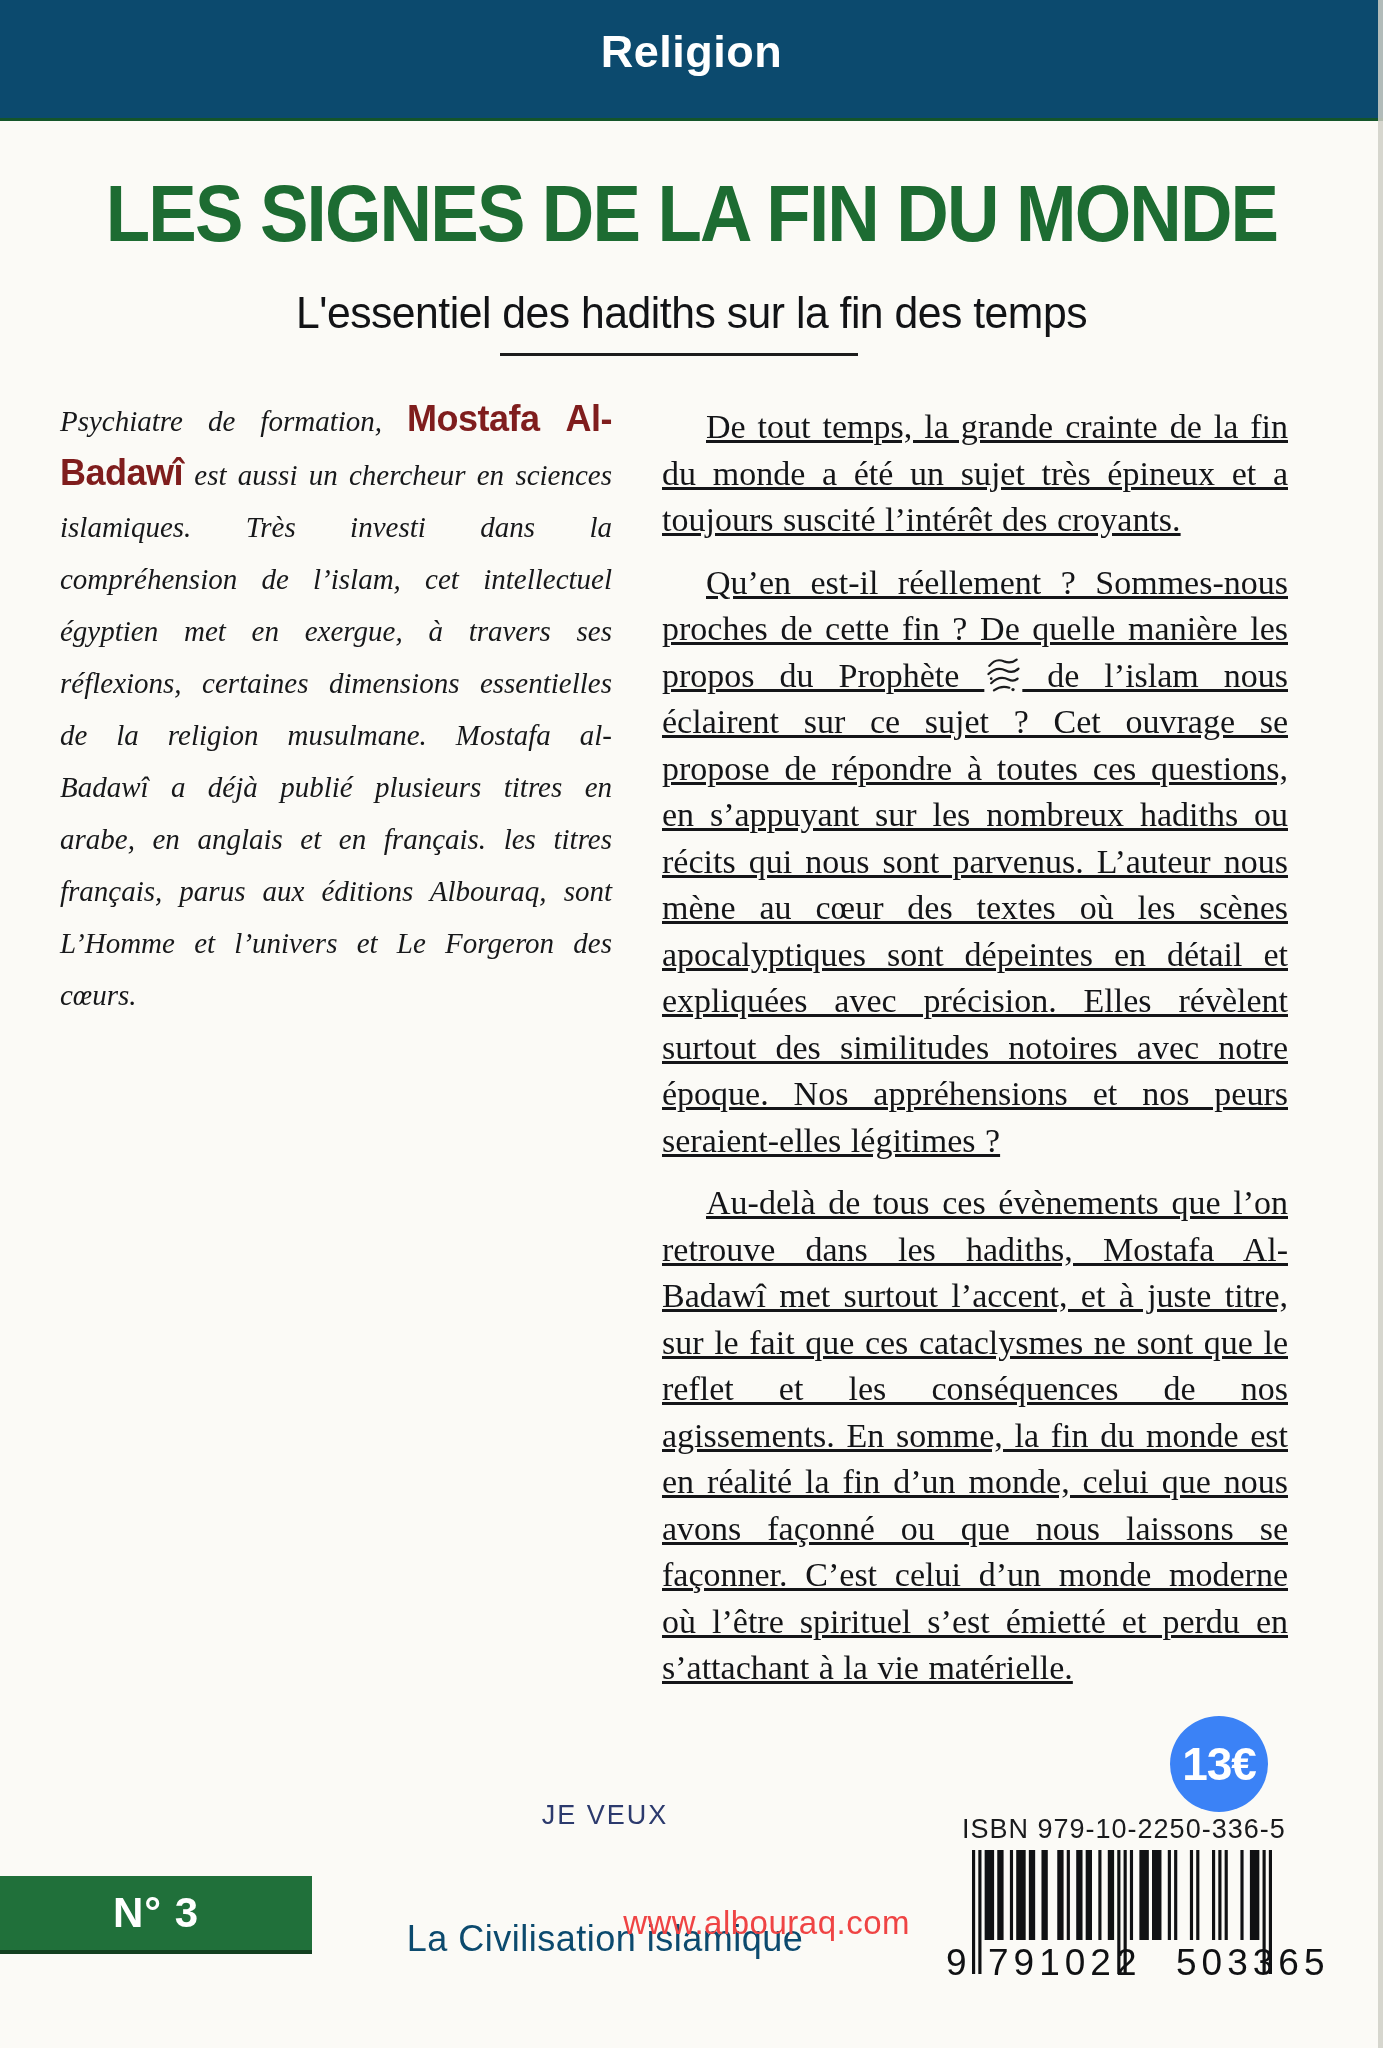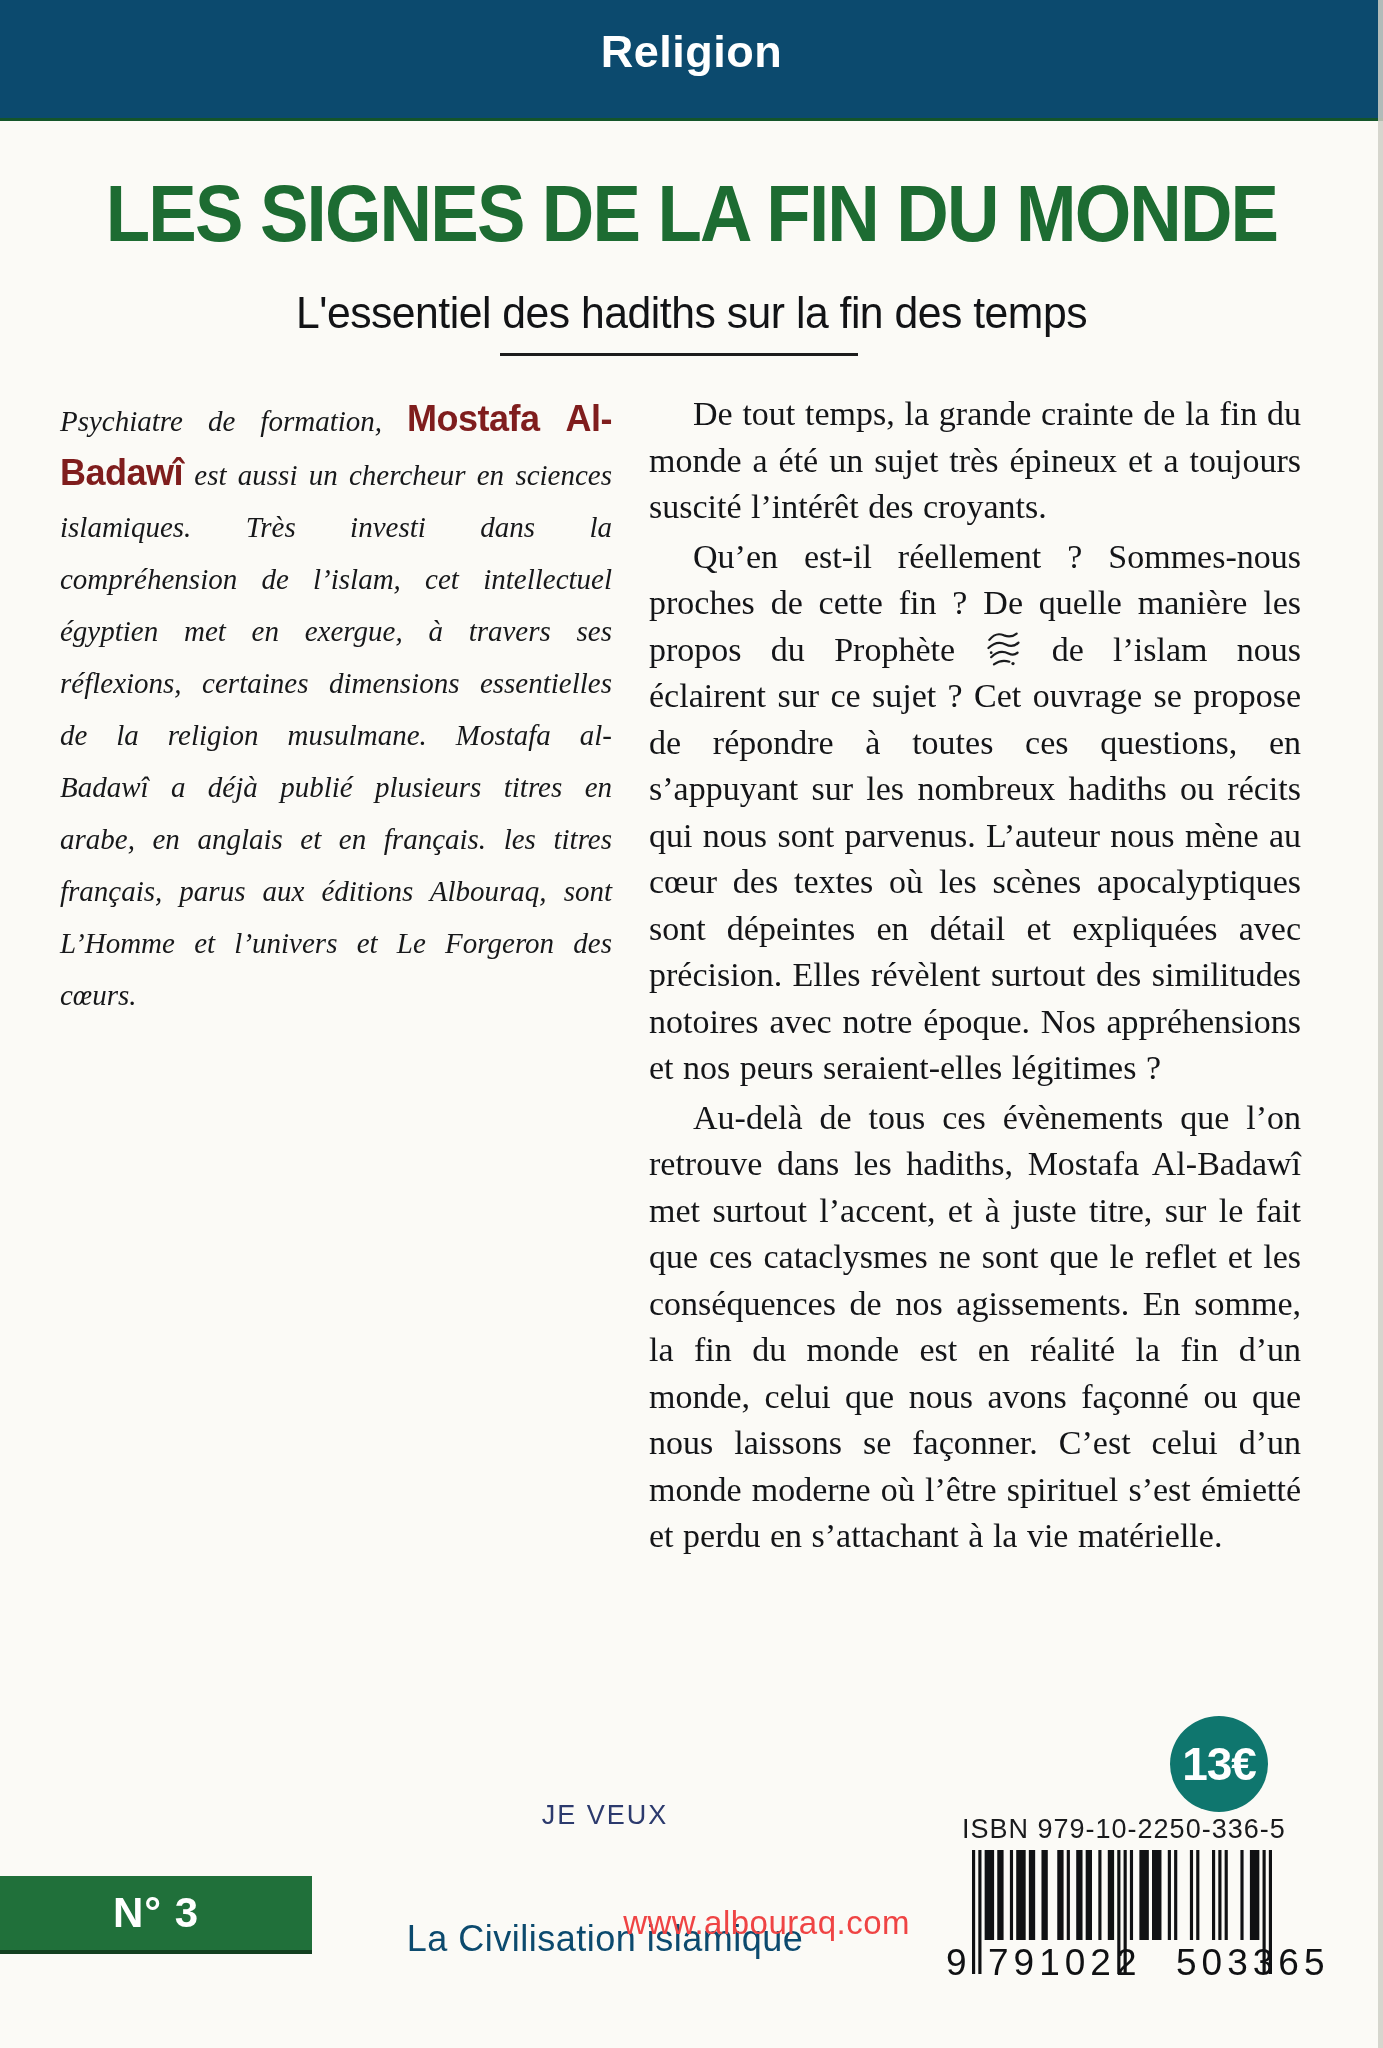--- a/index.html
+++ b/index.html
@@ -48,28 +48,28 @@
     font-family:"Liberation Sans",sans-serif;font-style:normal;
     font-weight:700;font-size:36px;letter-spacing:-.5px;color:#7f1d1d;
   }
   
   .synopsis{
     position:absolute;top:388px;left:646px;width:658px;
     font-family:"Liberation Serif",serif;
     font-size:34px;line-height:46.5px;text-align:justify;
     word-spacing:1px;color:#141518;
   }
-  .synopsis p{margin:3px;text-indent:44px;}
+  .synopsis p{margin:16px;text-indent:44px;text-decoration:underline;}
   .prophet-icon{
     display:inline-block;width:38px;height:40px;vertical-align:-8px;
   }
   
   .price-badge{
     position:absolute;left:1170px;top:1716px;width:98px;height:96px;
-    background:#0f766e;border-radius:50%;
+    background:#3b82f6;border-radius:50%;
     display:flex;align-items:center;justify-content:center;
     color:#fff;font-size:46px;font-weight:700;letter-spacing:-1px;
   }
   
   .brand{
     position:absolute;top:1800px;left:300px;width:610px;
     display:flex;align-items:baseline;justify-content:center;gap:12px;
     color:#2c3a6d;white-space:nowrap;
   }
   .brand-prefix{font-size:27px;font-weight:400;letter-spacing:2px;}

